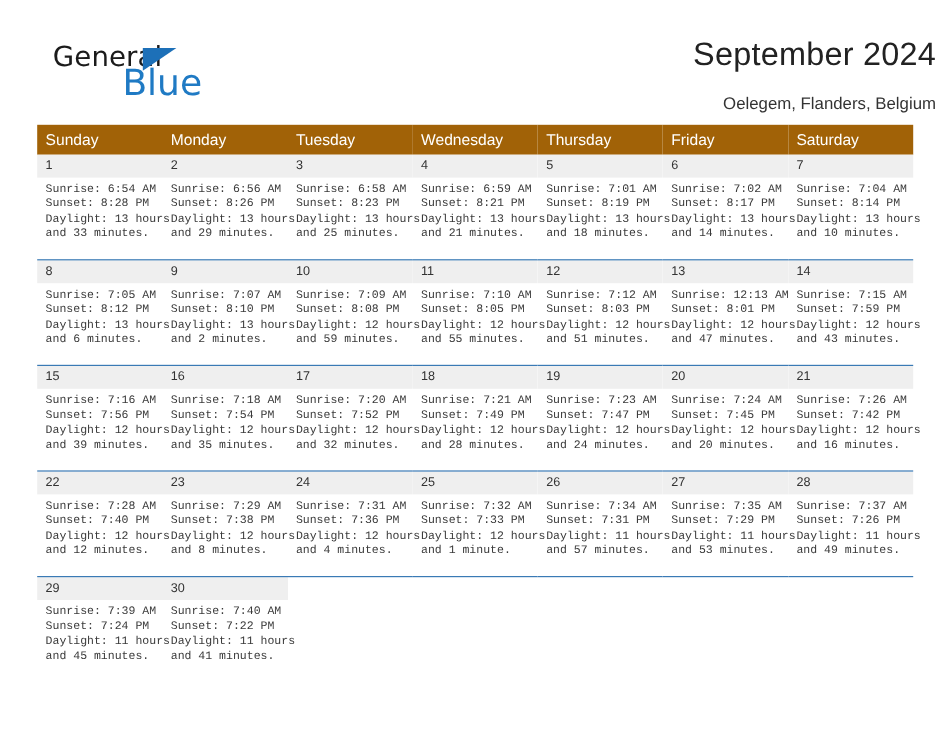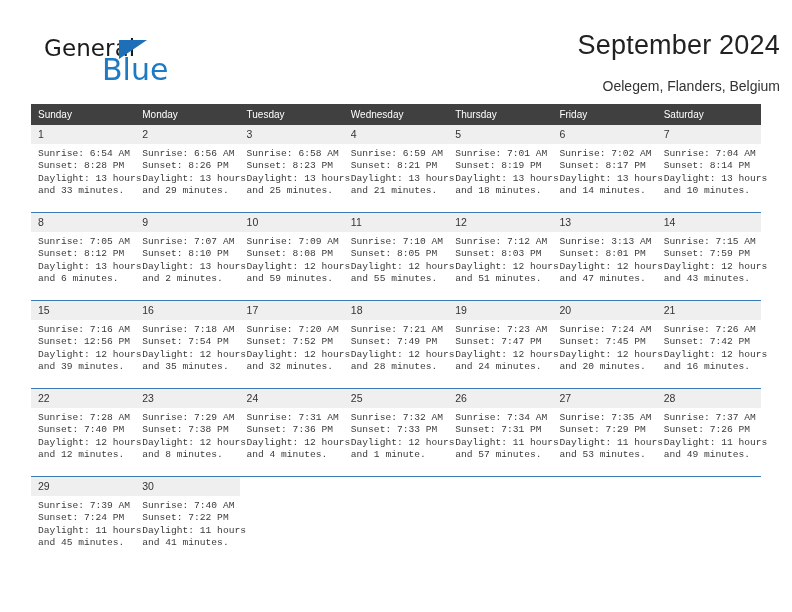--- a/index.html
+++ b/index.html
@@ -96,23 +96,23 @@
     position: absolute;
     left: 31px;
     top: 104px;
     width: 730px;
     border-collapse: collapse;
     table-layout: fixed;
   }
   .calendar col { width: 104.28px; }
 
   .dow-row th {
-    background: #404040;
+    background: #a16207;
     color: #ffffff;
-    font-size: 10px;
+    font-size: 13px;
     font-weight: 400;
     text-align: left;
     padding: 5px 0 5px 7px;
     height: 11px;
     border: none;
     font-family: "Liberation Sans", sans-serif;
   }
 
   .week-row td {
     vertical-align: top;
@@ -294,21 +294,21 @@
             <div class="cell-body">
               <div>Sunrise: 7:12 AM</div>
               <div>Sunset: 8:03 PM</div>
               <div>Daylight: 12 hours</div>
               <div>and 51 minutes.</div>
             </div>
           </td>
         <td>
             <div class="daynum">13</div>
             <div class="cell-body">
-              <div>Sunrise: 3:13 AM</div>
+              <div>Sunrise: 12:13 AM</div>
               <div>Sunset: 8:01 PM</div>
               <div>Daylight: 12 hours</div>
               <div>and 47 minutes.</div>
             </div>
           </td>
         <td>
             <div class="daynum">14</div>
             <div class="cell-body">
               <div>Sunrise: 7:15 AM</div>
               <div>Sunset: 7:59 PM</div>
@@ -316,21 +316,21 @@
               <div>and 43 minutes.</div>
             </div>
           </td>
       </tr>
 
       <tr class="week-row">
         <td>
             <div class="daynum">15</div>
             <div class="cell-body">
               <div>Sunrise: 7:16 AM</div>
-              <div>Sunset: 12:56 PM</div>
+              <div>Sunset: 7:56 PM</div>
               <div>Daylight: 12 hours</div>
               <div>and 39 minutes.</div>
             </div>
           </td>
         <td>
             <div class="daynum">16</div>
             <div class="cell-body">
               <div>Sunrise: 7:18 AM</div>
               <div>Sunset: 7:54 PM</div>
               <div>Daylight: 12 hours</div>

